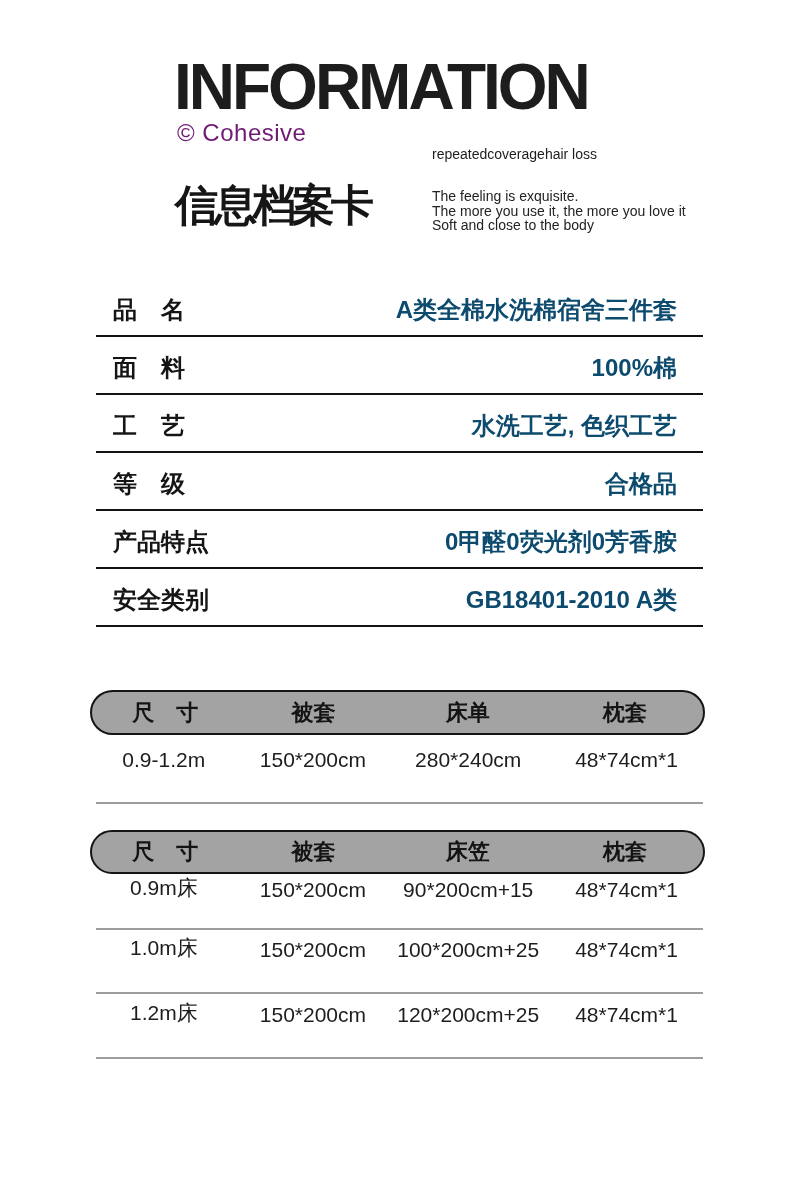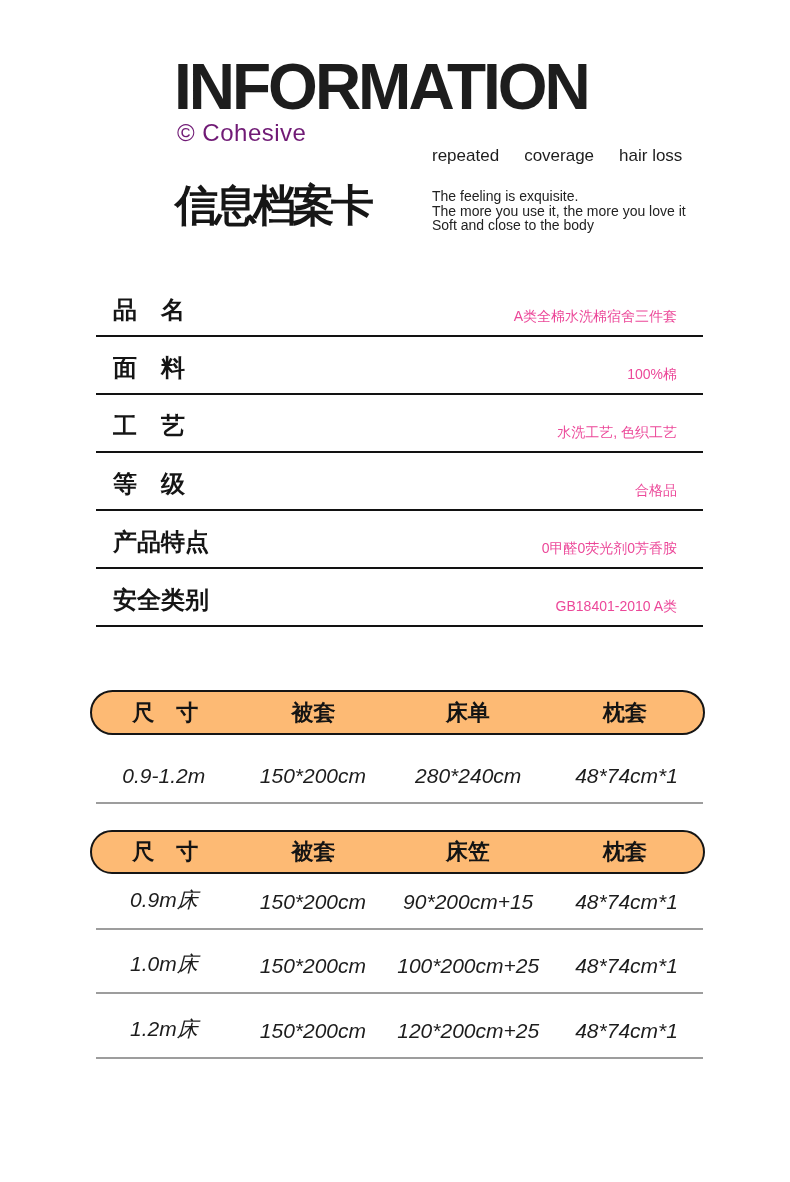--- a/index.html
+++ b/index.html
@@ -10,48 +10,48 @@
   
   .brand-title{
     position:absolute;left:174px;top:55px;line-height:1;
     font-size:64px;font-weight:700;letter-spacing:-3px;color:#1d1d1d;white-space:nowrap;
   }
   .brand-copyright{
     position:absolute;left:177px;top:119px;font-size:24px;font-weight:400;
     letter-spacing:0.5px;color:#701a75;white-space:nowrap;
   }
   .keywords{
-    position:absolute;left:432px;top:146px;display:flex;gap:25px;
-    font-size:17px;color:#1d1d1d;white-space:nowrap;
+    position:absolute;left:432px;top:146px;display:flex;gap:0;
+    font-size:14px;color:#1d1d1d;white-space:nowrap;
   }
   .cn-title{
     position:absolute;left:175px;top:184px;line-height:1;
     font-size:43px;font-weight:700;letter-spacing:-4px;color:#161616;white-space:nowrap;
   }
   .tagline{
     position:absolute;left:432px;top:189px;font-size:14px;line-height:14.5px;color:#222222;
   }
   
   .spec-table{position:absolute;left:96px;top:279px;width:607px;}
   .spec-row{
     box-sizing:border-box;height:58px;border-bottom:2.5px solid #121212;
     display:flex;align-items:flex-end;justify-content:space-between;
     padding:0 26px 9px 17px;
   }
   .spec-label{font-size:24px;font-weight:700;color:#151515;white-space:nowrap;}
-  .spec-value{font-size:14px;font-weight:400;color:#ec4899;white-space:nowrap;}
+  .spec-value{font-size:24px;font-weight:700;color:#0c4a6e;white-space:nowrap;}
   
   .cols{display:grid;grid-template-columns:24% 24.5% 26% 25.5%;}
   .pill{
     position:absolute;left:90px;width:615px;height:45px;box-sizing:border-box;
-    border:2.5px solid #151515;border-radius:23px;align-items:center;background:#fdba74;
+    border:2.5px solid #151515;border-radius:23px;align-items:center;background:#a3a3a3;
   }
   .pill .hcell{text-align:center;font-size:22px;font-weight:700;color:#141414;white-space:nowrap;}
   .size-rows{position:absolute;left:90px;width:615px;}
-  .size-row{align-items:flex-end;padding-bottom:14px;box-sizing:border-box;height:67px;font-style:italic;}
+  .size-row{align-items:flex-end;padding-bottom:30px;box-sizing:border-box;height:67px;}
   .size-row .cell{text-align:center;font-size:21px;font-weight:400;color:#1d1d1d;white-space:nowrap;}
   .sep{height:2px;width:607px;margin-left:6px;background:#9d9d9d;}
   #pill-1{top:690px;}
   #rows-1{top:735px;}
   #pill-2{top:830px;height:44px;}
   #rows-2{top:874px;}
   #rows-2 .size-row.r1{height:54px;}
   #rows-2 .size-row.r2{height:62px;}
   #rows-2 .size-row.r3{height:63px;}
 </style>

